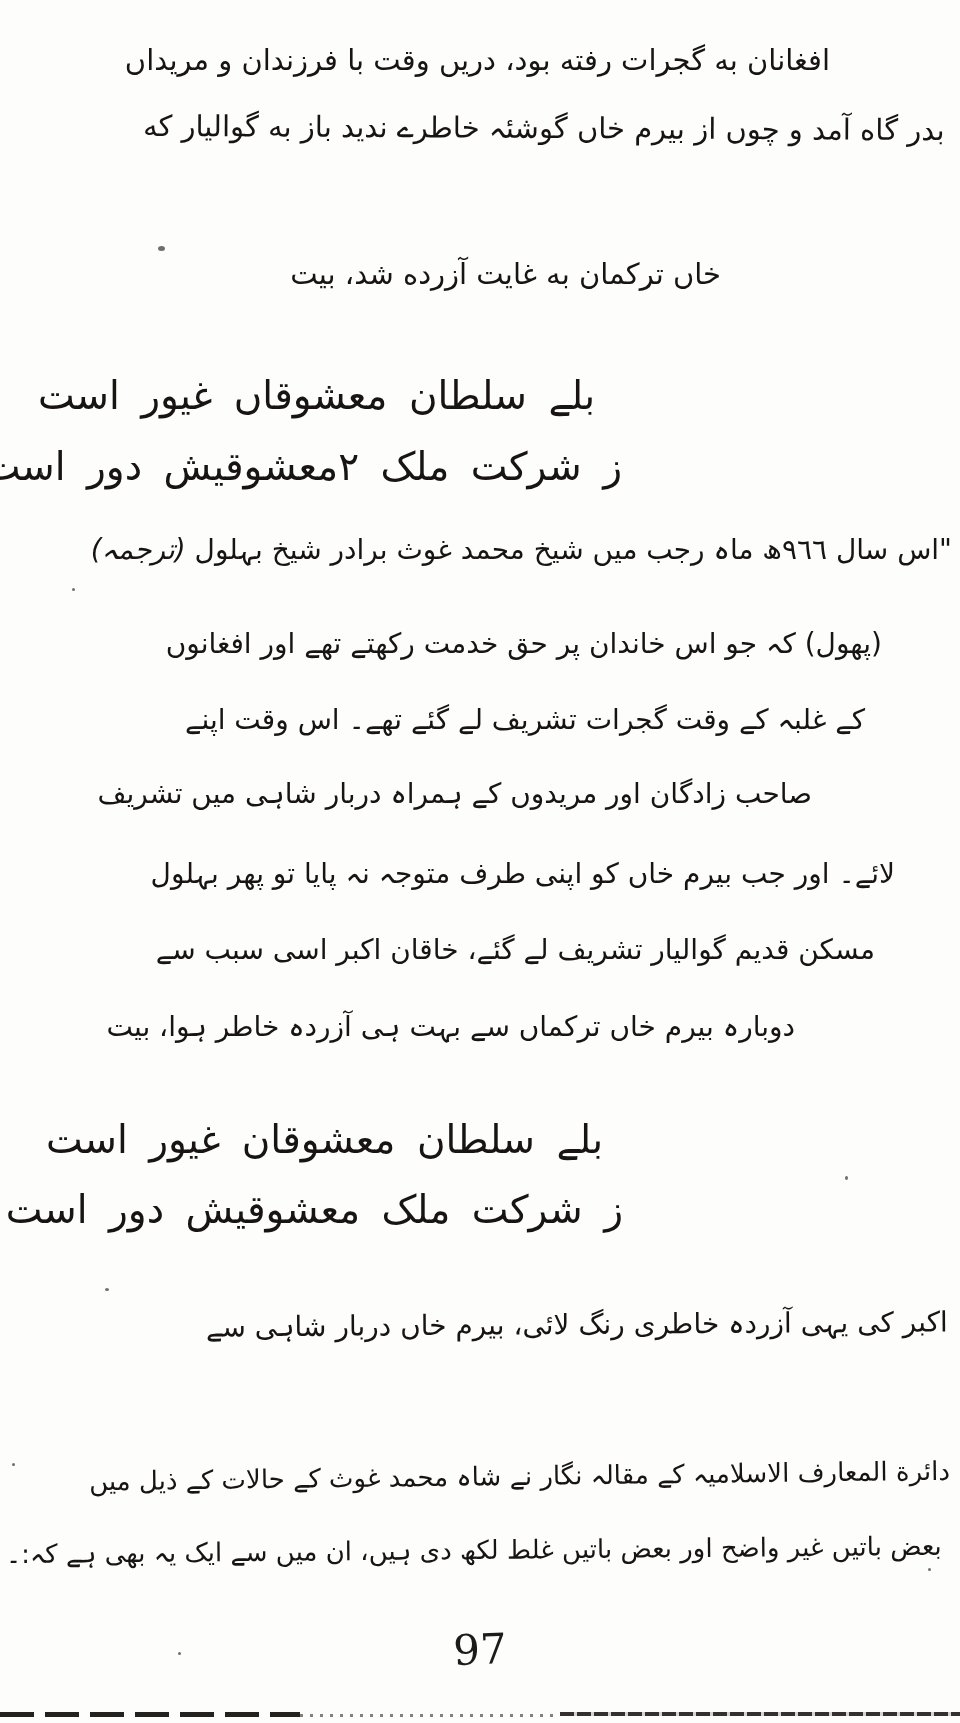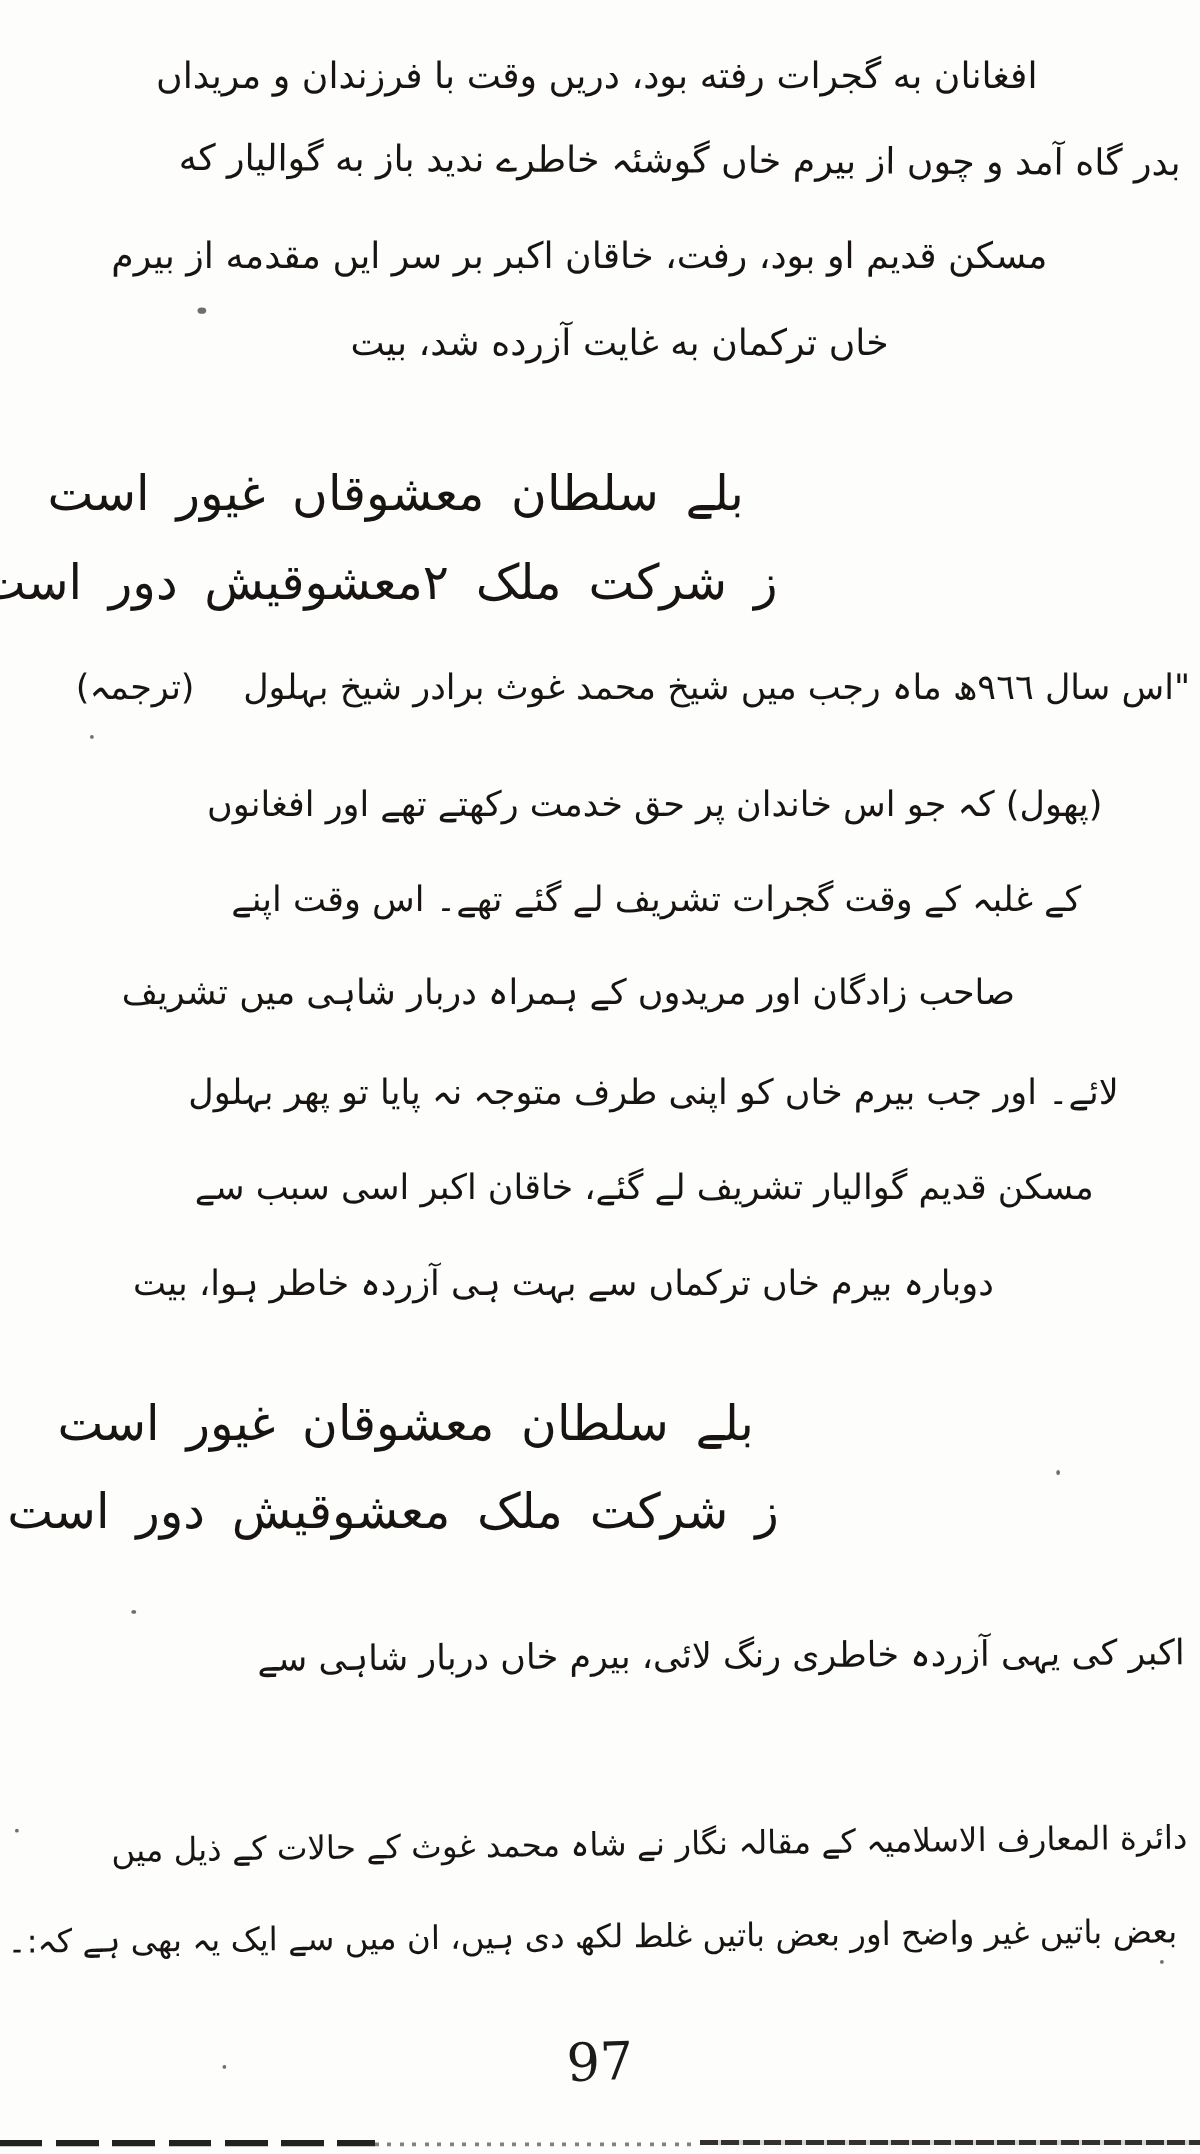--- a/index.html
+++ b/index.html
@@ -27,21 +27,21 @@
     color:var(--ink);
     font-size:28px;
     line-height:1.55;
     text-align:right;
     letter-spacing:.2px;
   }
   .persian{font-size:29px;}
   .verse{font-size:39px; word-spacing:9px;}
   .trans{font-size:28px;}
   .foot{font-size:26px;}
-  .tr-marker{margin-right:30px;}
+  .tr-marker{font-style:italic;}
   .pagenum{
     position:absolute;
     left:0; right:0;
     text-align:center;
     font-family:"DejaVu Serif", serif;
     font-size:42px;
     color:#1b1b1b;
     direction:ltr;
     transform:rotate(-2deg);
   }
@@ -66,22 +66,21 @@
     background:repeating-linear-gradient(90deg,#33302d 0 14px, rgba(51,48,45,.2) 14px 17px);
   }
 </style>
 </head>
 <body>
 
 <div class="page">
 
   <div class="line persian" style="top:38px;  right:130px;">افغانان به گجرات رفته بود، دریں وقت با فرزندان و مریداں</div>
   <div class="line persian" style="top:106px; right:15px; transform:rotate(.3deg);">بدر گاه آمد و چوں از بیرم خاں گوشئہ خاطرے ندید باز به گوالیار که</div>
-  <div class="line persian" style="top:182px; right:122px;">مسکن قدیم او بود، رفت، خاقان اکبر بر سر ایں مقدمه از بیرم</div>
-  <div class="line persian" style="top:252px; right:249px;margin-left:20px;">خاں ترکمان به غایت آزرده شد، بیت</div>
+  <div class="line persian" style="top:252px; right:239px;margin-left:20px;">خاں ترکمان به غایت آزرده شد، بیت</div>
 
   <div class="line verse" style="top:366px; right:365px;">بلے سلطان معشوقاں غیور است</div>
   <div class="line verse" style="top:437px; right:338px;text-align:center;">ز شرکت ملک ٢معشوقیش دور است</div>
 
   <div class="line trans" style="top:528px; right:8px;">
     <span>"اس سال ٩٦٦ھ ماہ رجب میں شیخ محمد غوث برادر شیخ بہلول</span>
     <span class="tr-marker">(ترجمہ)</span>
   </div>
   <div class="line trans" style="top:622px;  right:78px;">(پھول) کہ جو اس خاندان پر حق خدمت رکھتے تھے اور افغانوں</div>
   <div class="line trans" style="top:698px;  right:95px;">کے غلبہ کے وقت گجرات تشریف لے گئے تھے۔ اس وقت اپنے</div>

